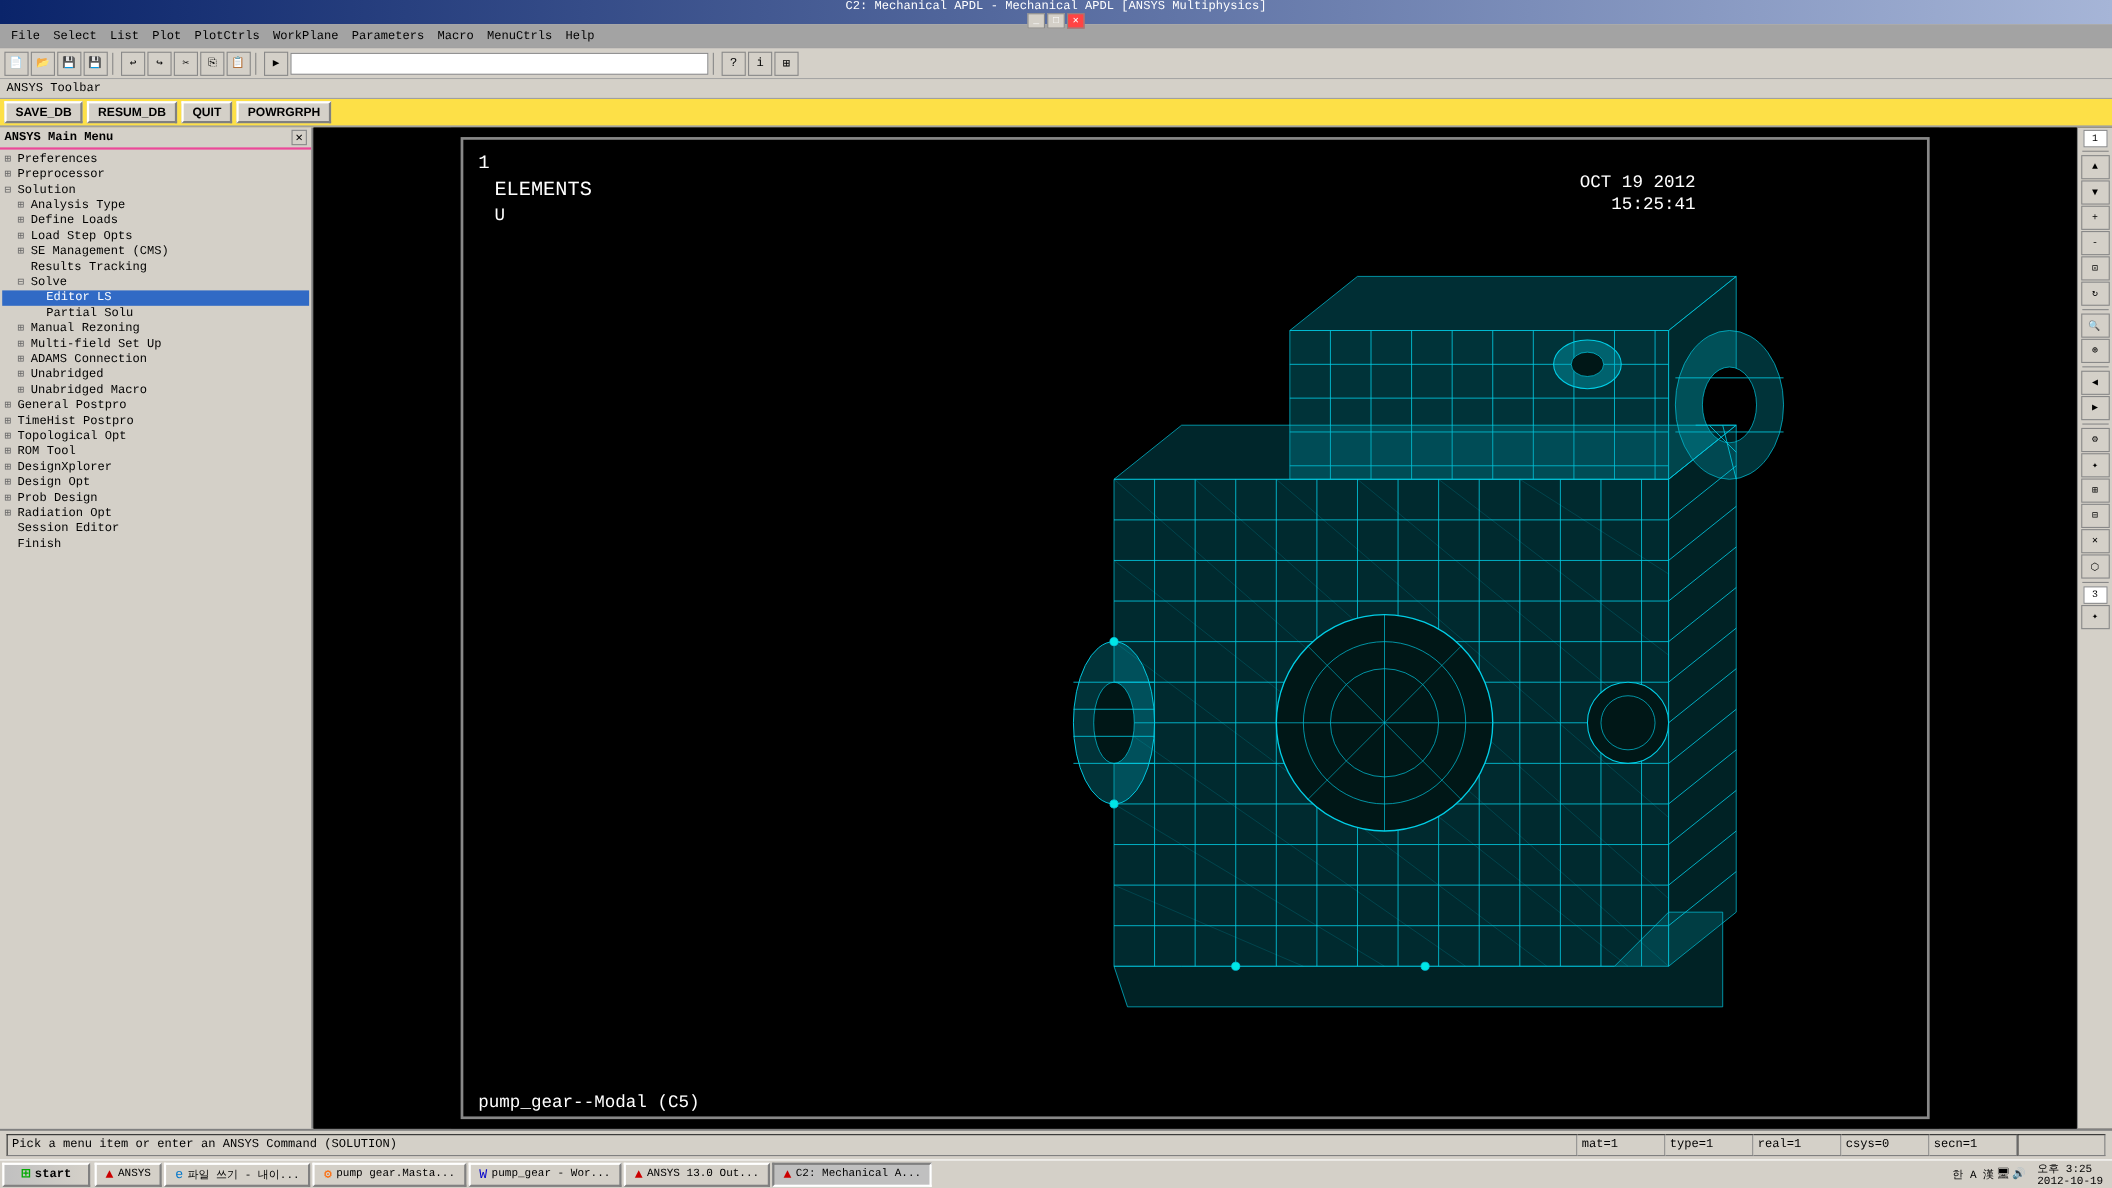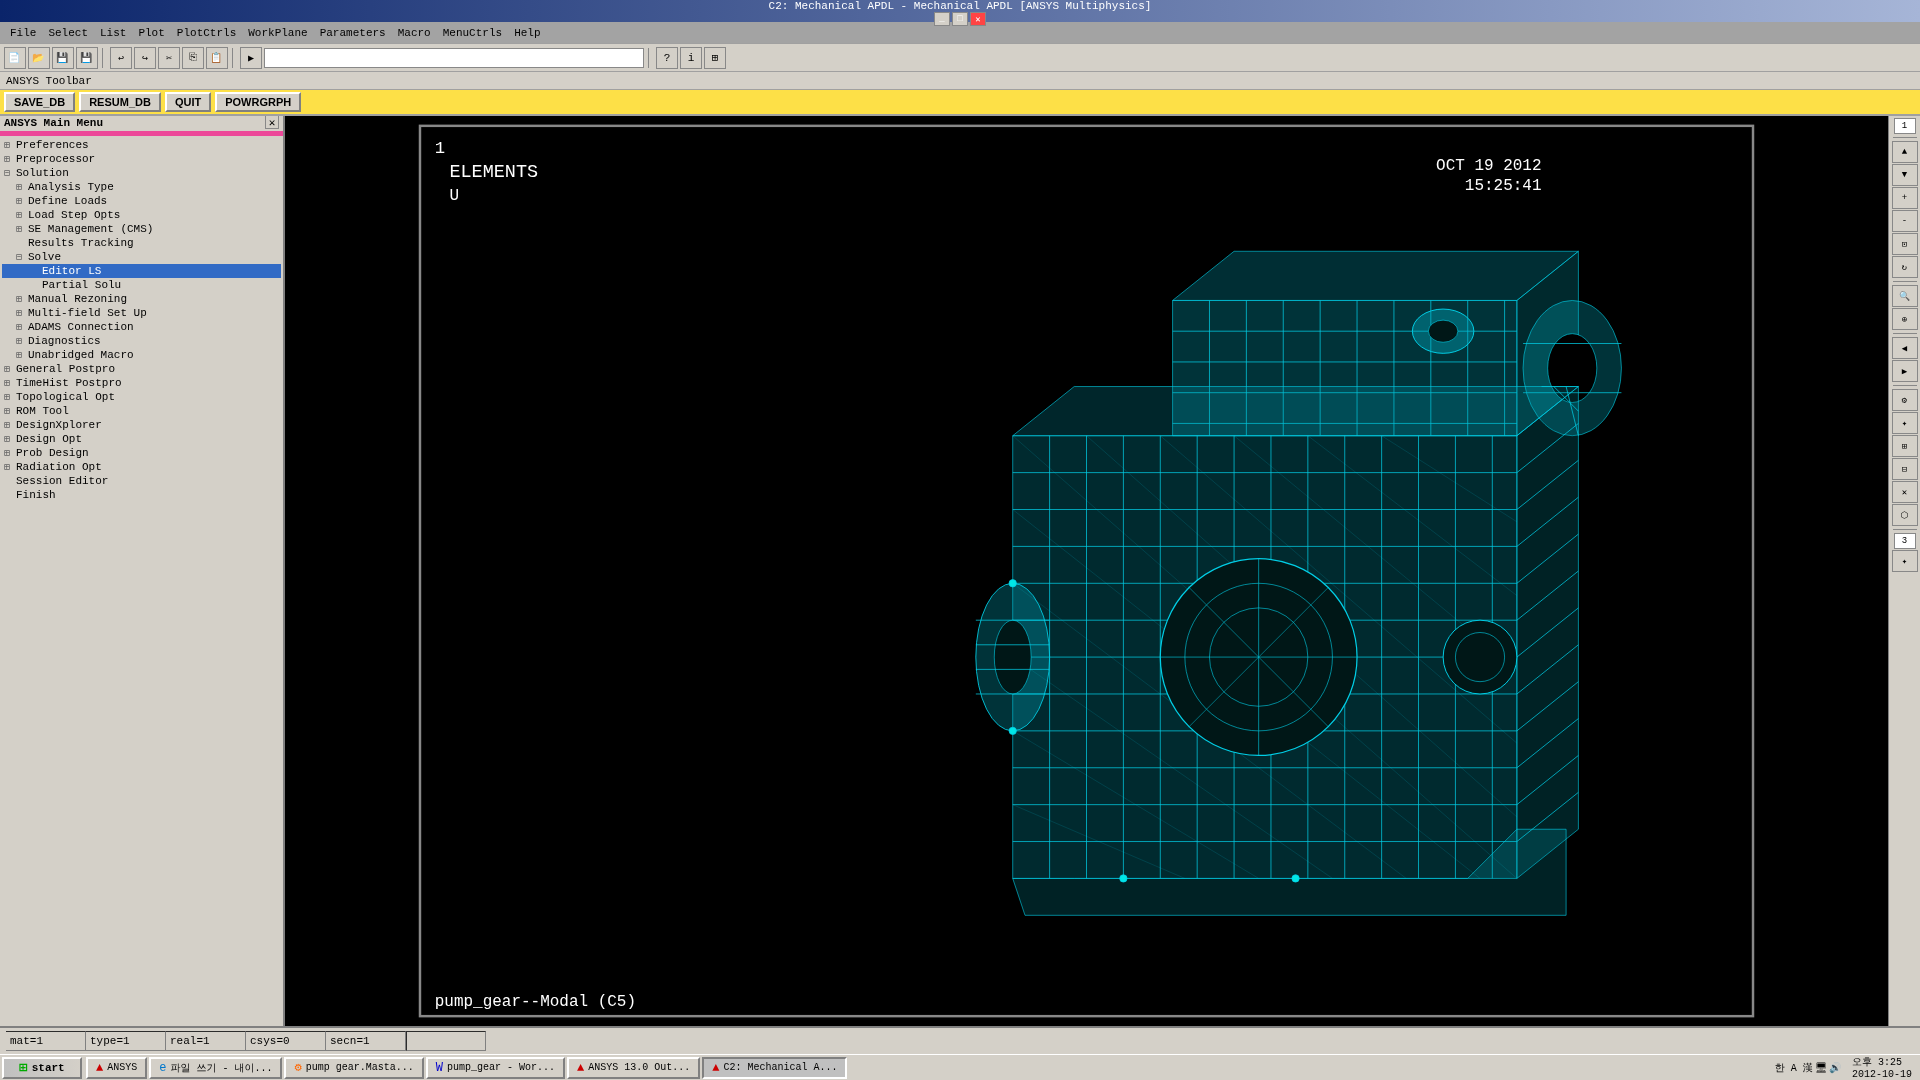--- a/index.html
+++ b/index.html
@@ -117,24 +117,24 @@
     #left-panel {
       width: 285px;
       background: #d4d0c8;
       border-right: 2px solid #808080;
       display: flex;
       flex-direction: column;
       overflow: hidden;
     }
     #left-panel-header {
       background: #d4d0c8;
-      border-bottom: 5px solid #ec4899;
+      border-bottom: 2px solid #ec4899;
       padding: 2px 4px;
       display: flex;
-      align-items: flex-end;
+      align-items: center;
       justify-content: space-between;
       height: 20px;
     }
     #menu-tree {
       flex: 1;
       overflow-y: auto;
       padding: 2px;
       font-size: 11px;
     }
     .tree-item {
@@ -378,21 +378,21 @@
       <div class="tree-item tree-indent-1">
         <span class="tree-expand">⊞</span>
         <span>Multi-field Set Up</span>
       </div>
       <div class="tree-item tree-indent-1">
         <span class="tree-expand">⊞</span>
         <span>ADAMS Connection</span>
       </div>
       <div class="tree-item tree-indent-1">
         <span class="tree-expand">⊞</span>
-        <span>Diagnostics</span>
+        <span>Unabridged</span>
       </div>
       <div class="tree-item tree-indent-1">
         <span class="tree-expand">⊞</span>
         <span>Unabridged Macro</span>
       </div>
       <div class="tree-item">
         <span class="tree-expand">⊞</span>
         <span>General Postpro</span>
       </div>
       <div class="tree-item">
@@ -594,20 +594,23 @@
       <div class="right-tb-btn">✕</div>
       <div class="right-tb-btn">⬡</div>
       <div class="right-tb-separator"></div>
       <div class="right-tb-number">3</div>
       <div class="right-tb-btn">✦</div>
     </div>
   </div>
 </div>
 
 <div id="statusbar">
+  <div class="status-field status-main">
+    <span>Pick a menu item or enter an ANSYS Command (SOLUTION)</span>
+  </div>
   <div class="status-field status-small">
     <span>mat=1</span>
   </div>
   <div class="status-field status-small">
     <span>type=1</span>
   </div>
   <div class="status-field status-small">
     <span>real=1</span>
   </div>
   <div class="status-field status-small">

